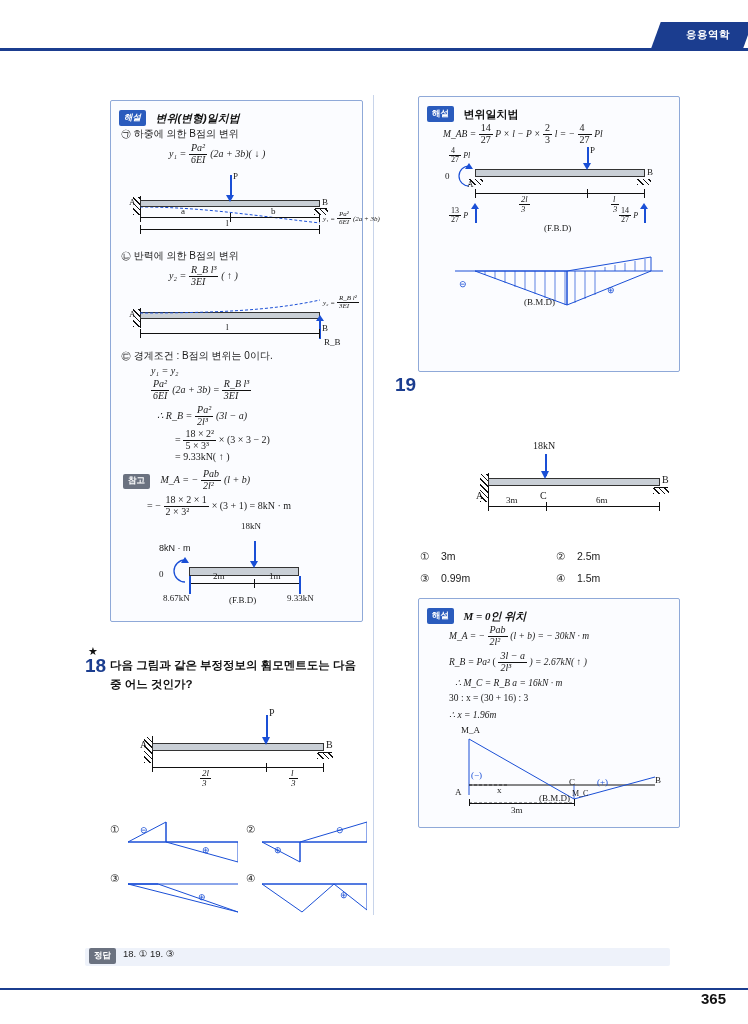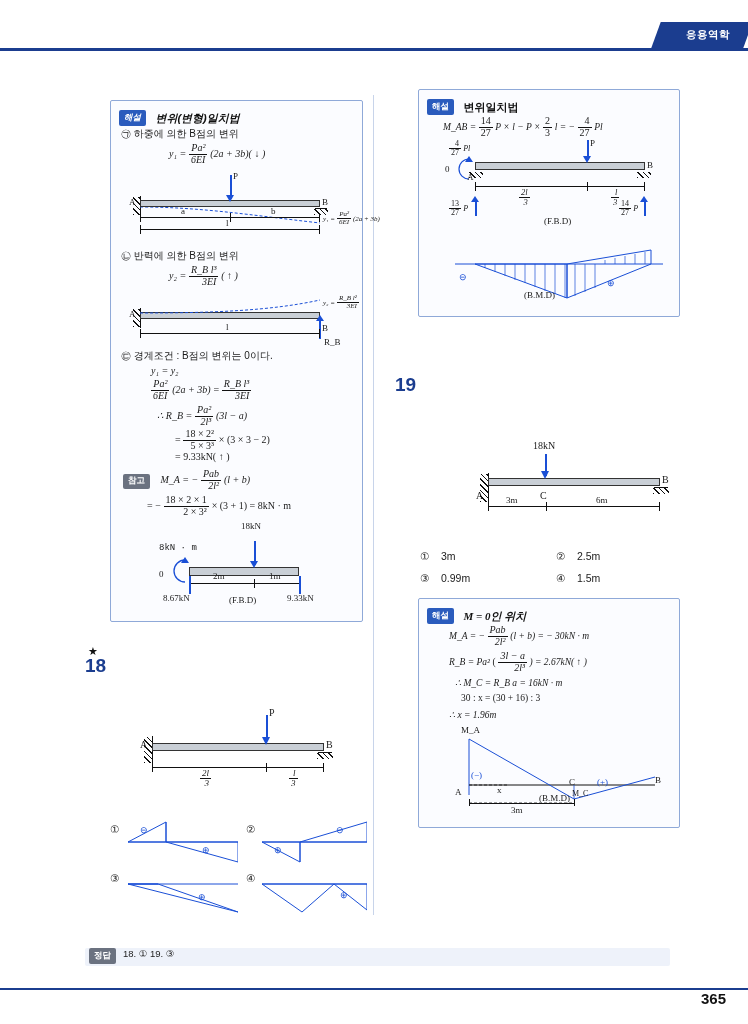--- a/index.html
+++ b/index.html
@@ -55,21 +55,21 @@
     background:#6b7280; color:#fff;
     font-size:8.5px; font-weight:bold;
     padding:1.5px 5px 2px 5px;
     border-radius:2px;
   }
   .sol-title { font-size:11px; font-weight:bold; color:#111; margin-left:5px; }
 
   .math { font-family:"Liberation Serif", serif; font-style:italic; }
   .mathr { font-family:"Liberation Serif", serif; font-style:normal; }
 
-  .frac { display:inline-block; text-align:right; vertical-align:middle; line-height:1.05; font-size:10px;}
+  .frac { display:inline-block; text-align:left; vertical-align:middle; line-height:1.05; font-size:10px;}
   .frac .num { display:block; padding:0 2px; border-bottom:1px solid #111; }
   .frac .den { display:block; padding:0 2px; }
 
   .ln { position:absolute; background:#111; }
   .blue { background:#1a4fd6 !important; }
 
   .label { position:absolute; font-family:"Liberation Serif", serif; font-size:9px; }
   .labelk { position:absolute; font-size:9px; font-family:"Liberation Sans", sans-serif; }
 
   
@@ -252,21 +252,21 @@
       </span>
     </div>
 
     <div style="position:absolute; left:36px; top:394px; font-size:10px; white-space:nowrap;">
       <span class="mathr">= −</span>
       <span class="frac mathr"><span class="num">18 × 2 × 1</span><span class="den">2 × 3²</span></span>
       <span class="mathr">× (3 + 1) = 8kN · m</span>
     </div>
 
     <div style="position:absolute; left:0; top:420px; width:253px; height:98px;">
-      <div class="labelk" style="left:48px; top:22px; font-family:Liberation Mono, monospace;">8kN · m</div>
+      <div class="labelk" style="left:48px; top:22px; font-family:Liberation Sans, sans-serif;">8kN · m</div>
       <div class="label" style="left:130px; top:0px;">18kN</div>
       <div class="label" style="left:48px; top:48px;">0</div>
 
       <svg style="position:absolute; left:58px; top:36px;" width="22" height="28">
         <path d="M16,3 A11,11 0 1 0 16,25" stroke="#1a4fd6" stroke-width="1.3" fill="none"></path>
         <polygon points="16,0 20,6 12,6" fill="#1a4fd6"></polygon>
       </svg>
       <div class="beam" style="left:78px; top:46px; width:110px; height:9px;"></div>
       <div class="ln blue" style="left:143px; top:20px; width:1.5px; height:24px;"></div>
       <div style="position:absolute; left:139px; top:40px; width:0;height:0;border-left:4px solid transparent;border-right:4px solid transparent;border-top:7px solid #1a4fd6;"></div>
@@ -280,20 +280,21 @@
       <div class="ln blue" style="left:78px; top:55px; width:1.5px; height:18px;"></div>
       <div class="ln blue" style="left:188px; top:55px; width:1.5px; height:18px;"></div>
       <div class="label" style="left:52px; top:72px;">8.67kN</div>
       <div class="label" style="left:176px; top:72px;">9.33kN</div>
       <div class="label" style="left:118px; top:74px; font-style:normal;">(F.B.D)</div>
     </div>
   </div>
 
   <div class="star" style="left:88px; top:645px;">★</div>
   <div class="qnum" style="left:85px; top:655px;">18</div>
+  <div class="qtext" style="left:110px; top:656px; width:258px;">다음 그림과 같은 부정정보의 휨모멘트도는 다음 중 어느 것인가?</div>
 
   <div style="position:absolute; left:120px; top:705px; width:240px; height:85px;">
     <div class="hatch" style="left:24px; top:32px; width:8px; height:26px;"></div>
     <div class="ln" style="left:32px; top:31px; width:1px; height:28px;"></div>
     <div class="beam" style="left:32px; top:38px; width:172px; height:8px;"></div>
     <div class="ln" style="left:198px; top:47px; width:14px; height:1px;"></div>
     <div class="hatch" style="left:197px; top:48px; width:16px; height:6px;"></div>
     <div class="ln blue" style="left:146px; top:10px; width:1.5px; height:26px;"></div>
     <div style="position:absolute; left:142px; top:32px; width:0;height:0;border-left:4.5px solid transparent;border-right:4.5px solid transparent;border-top:8px solid #1a4fd6;"></div>
     <div class="label" style="left:149px; top:2px; font-size:10px;">P</div>
@@ -349,21 +350,21 @@
   <div class="choice" style="left:246px; top:872px;">④</div>
   <div style="position:absolute; left:262px; top:872px; width:105px; height:45px;">
     <svg width="105" height="45">
       <line x1="0" y1="12" x2="105" y2="12" stroke="#1a4fd6" stroke-width="1"></line>
       <polygon points="0,12 40,40 72,12" fill="none" stroke="#1a4fd6" stroke-width="1"></polygon>
       <polygon points="72,12 105,12 105,38" fill="none" stroke="#1a4fd6" stroke-width="1"></polygon>
     </svg>
     <div style="position:absolute; left:78px; top:18px; font-size:9px; color:#1a4fd6;">⊕</div>
   </div>
 
-  <div class="sol-box" style="left:418px; top:89px; width:262px; height:228px;">
+  <div class="sol-box" style="left:418px; top:96px; width:262px; height:276px;">
     <div style="position:absolute; left:8px; top:7px;">
       <span class="tag">해설</span>
       <span class="sol-title">변위일치법</span>
     </div>
 
     <div style="position:absolute; left:24px; top:26px; font-size:9.5px; white-space:nowrap;">
       <span class="math">M_AB =</span>
       <span class="frac mathr"><span class="num">14</span><span class="den">27</span></span>
       <span class="math">P × l − P ×</span>
       <span class="frac mathr"><span class="num">2</span><span class="den">3</span></span>
@@ -497,21 +498,21 @@
     </div>
 
     <div style="position:absolute; left:30px; top:52px; font-size:9.5px; white-space:nowrap;">
       <span class="math">R_B = Pa²</span>
       <span class="mathr">(</span>
       <span class="frac math"><span class="num">3l − a</span><span class="den">2l³</span></span>
       <span class="math">) = 2.67kN( ↑ )</span>
     </div>
 
     <div style="position:absolute; left:36px; top:78px; font-size:9.5px;" class="math">∴ M_C = R_B a = 16kN · m</div>
-    <div style="position:absolute; left:30px; top:94px; font-size:9.5px;margin-left:12px;" class="mathr">30 : x = (30 + 16) : 3</div>
+    <div style="position:absolute; left:30px; top:94px; font-size:9.5px;" class="mathr">30 : x = (30 + 16) : 3</div>
     <div style="position:absolute; left:30px; top:110px; font-size:9.5px;" class="math">∴ x = 1.96m</div>
 
     <div style="position:absolute; left:0; top:126px; width:262px; height:100px;text-align:right;">
       <div class="label" style="left:42px; top:0px;">M_A</div>
       <svg style="position:absolute; left:40px; top:12px;" width="200" height="66">
         <line x1="10" y1="48" x2="196" y2="48" stroke="#111" stroke-width="1"></line>
         <line x1="10" y1="2" x2="10" y2="58" stroke="#1a4fd6" stroke-width="1"></line>
         <line x1="10" y1="2" x2="115" y2="62" stroke="#1a4fd6" stroke-width="1"></line>
         <line x1="115" y1="62" x2="196" y2="40" stroke="#1a4fd6" stroke-width="1"></line>
         <line x1="115" y1="48" x2="115" y2="62" stroke="#1a4fd6" stroke-width="0.8"></line>

